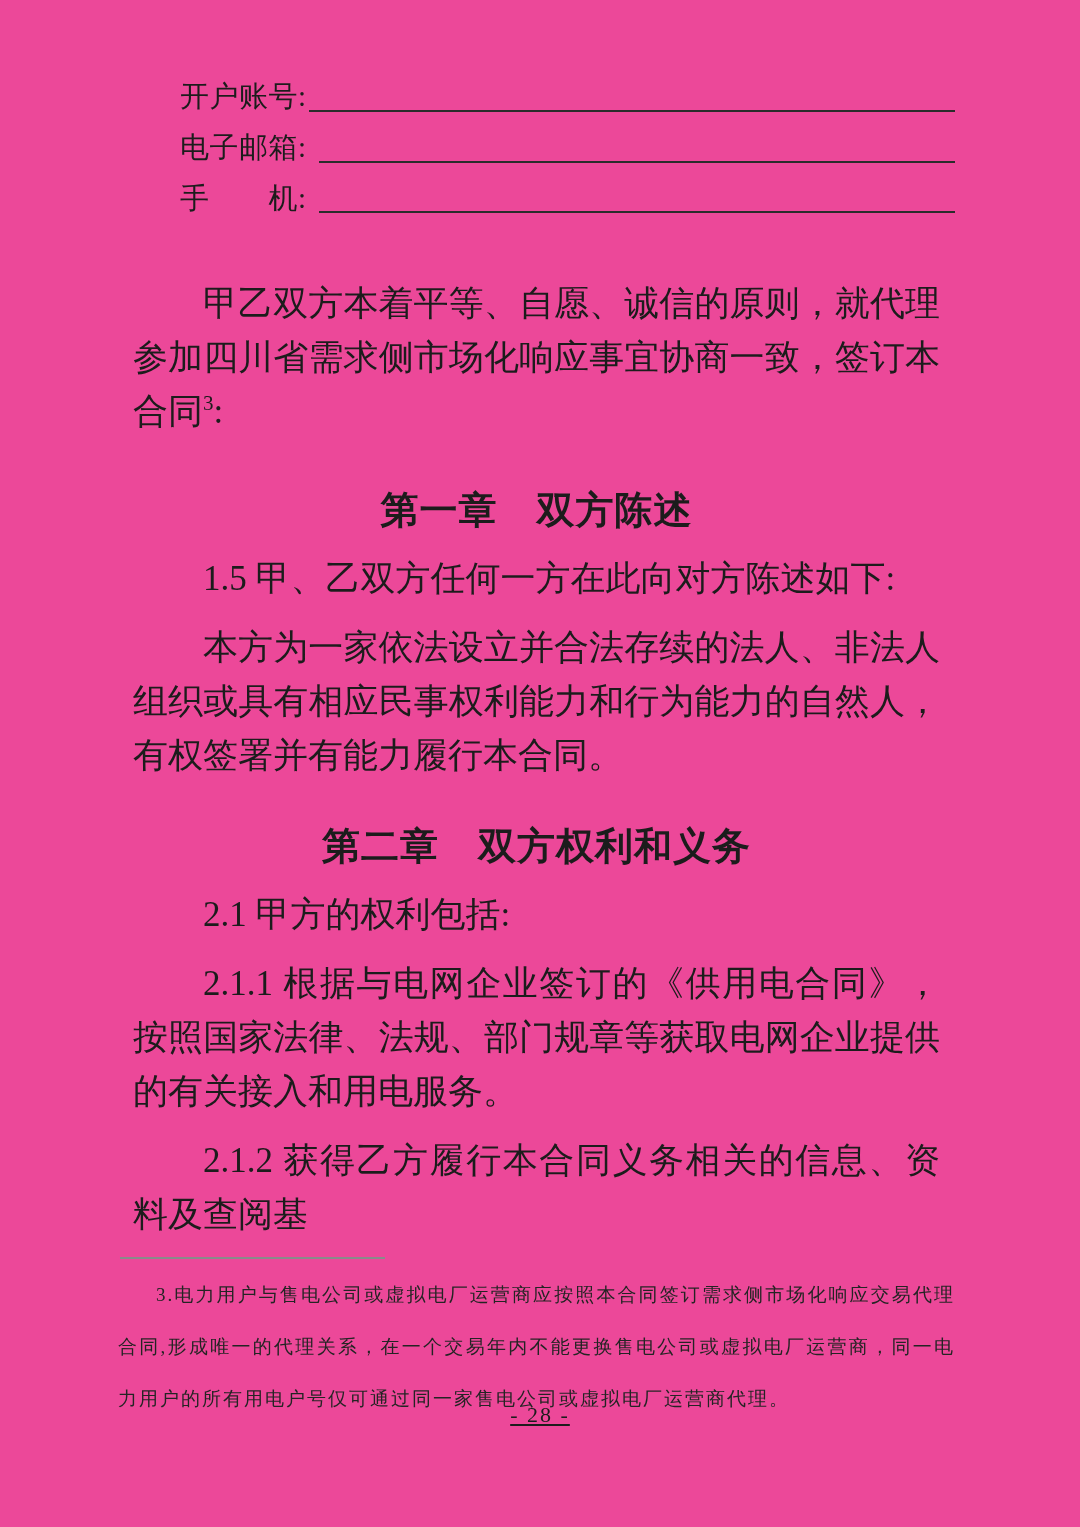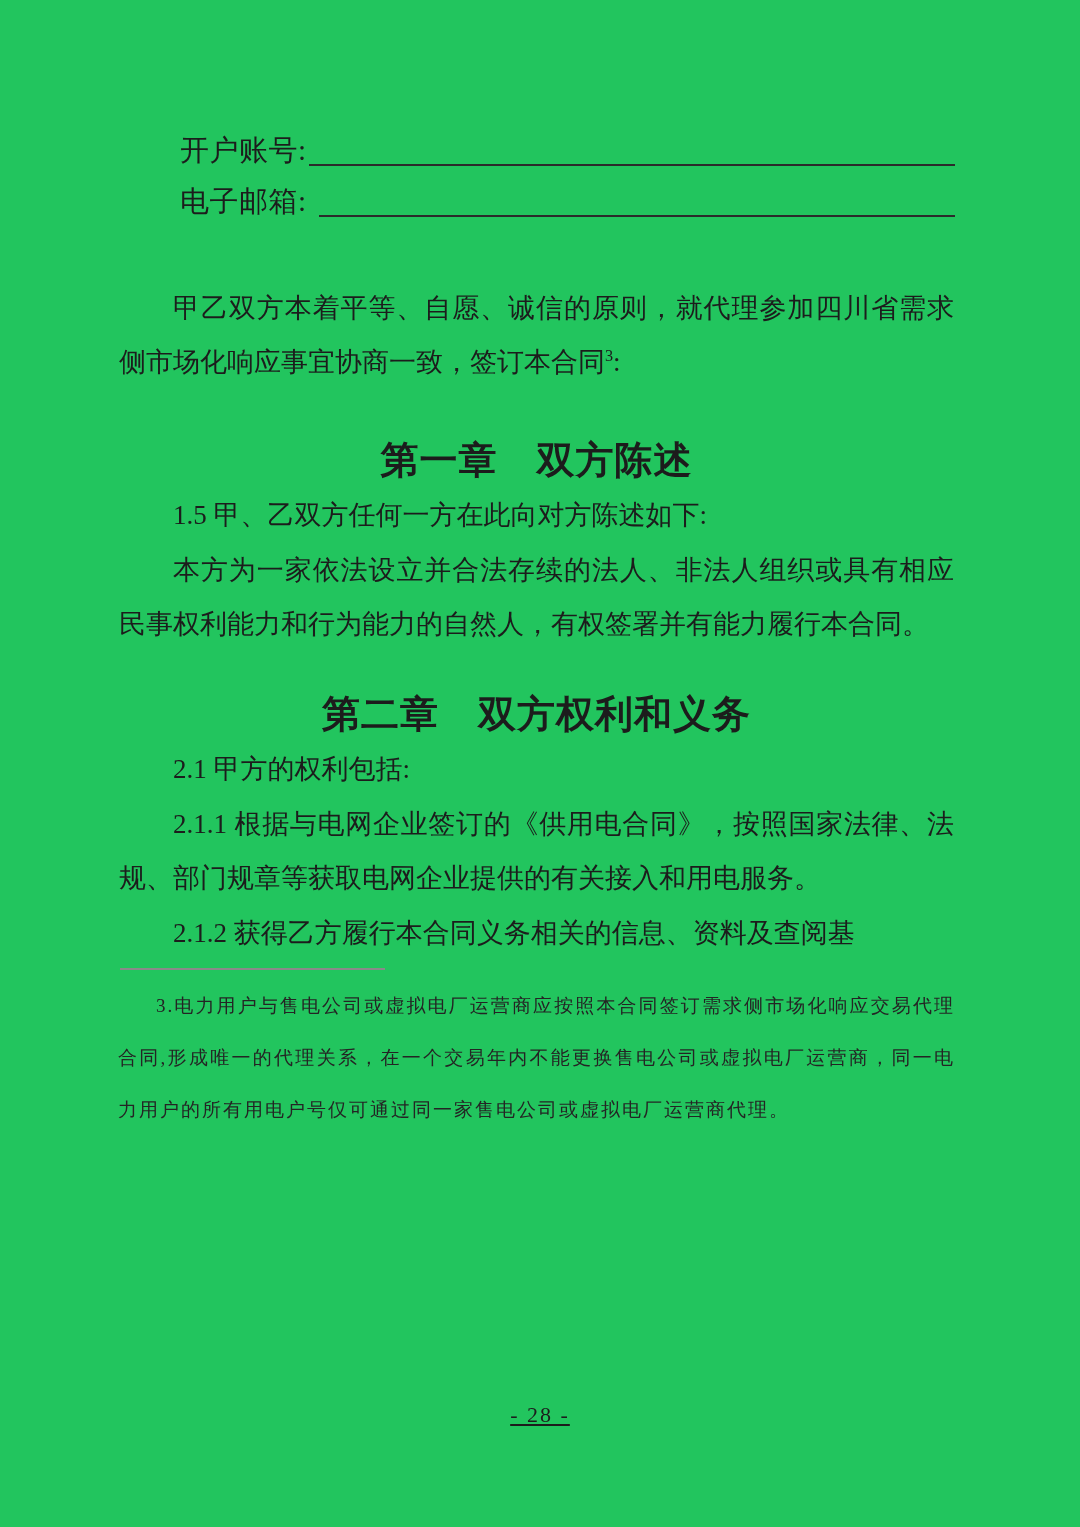--- a/index.html
+++ b/index.html
@@ -5,23 +5,23 @@
   html, body {
     margin: 0;
     padding: 0;
     background: #ffffff;
   }
   .page {
     position: relative;
     width: 1080px;
     height: 1527px;
     margin: 0 auto;
-    background: #22c55e;
+    background: #ec4899;
     box-sizing: border-box;
-    padding: 115px 125px 0 118px;
+    padding: 61px 125px 0 118px;
     overflow: hidden;
     font-family: "Liberation Serif", "DejaVu Serif", serif;
     color: #1c1c1c;
   }
   
   .form-section { width: 100%; }
   .form-row {
     display: flex;
     align-items: flex-end;
     height: 50.8px;
@@ -36,25 +36,25 @@
   }
   .form-blank {
     flex: 1 1 auto;
     height: 4px;
     border-bottom: 2px solid #2b2b2b;
     margin-left: 12px;
   }
   .form-row:first-child .form-blank { margin-left: 2px; }
   
   .body {
-    font-size: 27px;
+    font-size: 35px;
     line-height: 54px;
     text-align: justify;
     text-indent: 2em;
-    margin: 1px;
+    margin: 15px;
   }
   .intro { margin-top: 64px; }
   .intro sup {
     font-size: 0.6em;
     vertical-align: super;
     line-height: 0;
   }
   .chapter-title {
     font-family: "Liberation Sans", "DejaVu Sans", sans-serif;
     font-weight: 700;
@@ -102,20 +102,24 @@
 
   <section class="form-section">
     <div class="form-row">
       <span class="form-label">开户账号:</span>
       <span class="form-blank"></span>
     </div>
     <div class="form-row">
       <span class="form-label">电子邮箱:</span>
       <span class="form-blank"></span>
     </div>
+    <div class="form-row">
+      <span class="form-label">手　　机:</span>
+      <span class="form-blank"></span>
+    </div>
   </section>
 
   <p class="body intro"><span>甲乙双方本着平等、自愿、诚信的原则，就代理参加四川省需求侧市场化响应事宜协商一致，签订本合同</span><sup>3</sup><span>:</span></p>
 
   <h2 class="chapter-title">第一章　双方陈述</h2>
   <p class="body">1.5 甲、乙双方任何一方在此向对方陈述如下:</p>
   <p class="body">本方为一家依法设立并合法存续的法人、非法人组织或具有相应民事权利能力和行为能力的自然人，有权签署并有能力履行本合同。</p>
 
   <h2 class="chapter-title second">第二章　双方权利和义务</h2>
   <p class="body">2.1 甲方的权利包括:</p>

